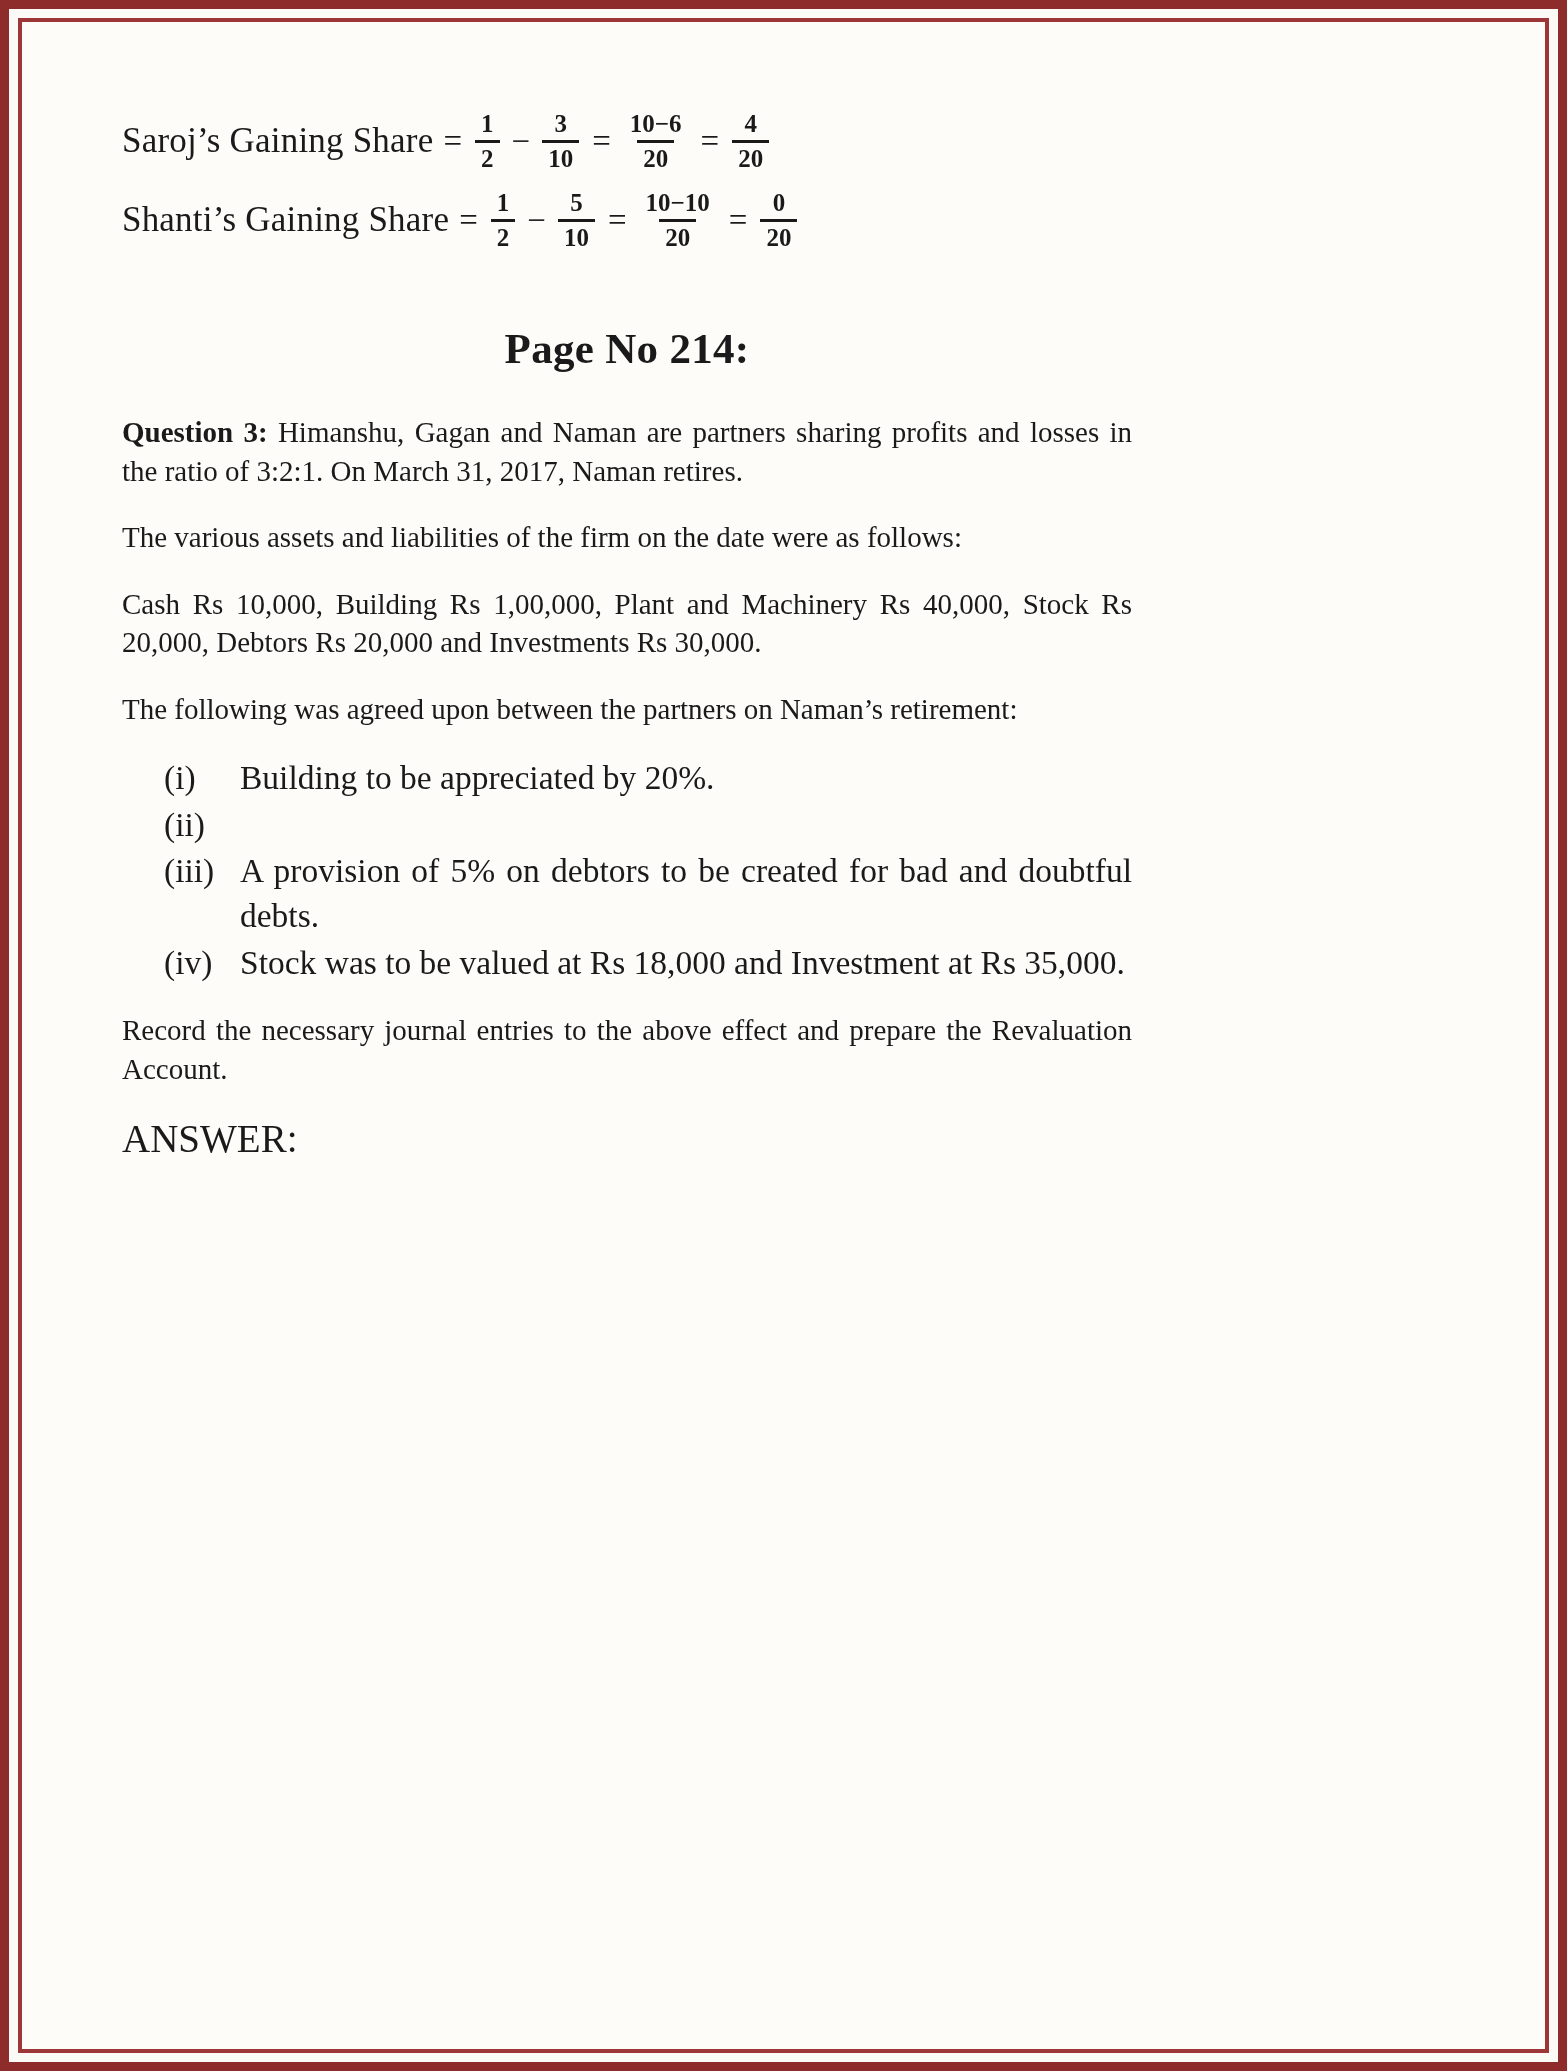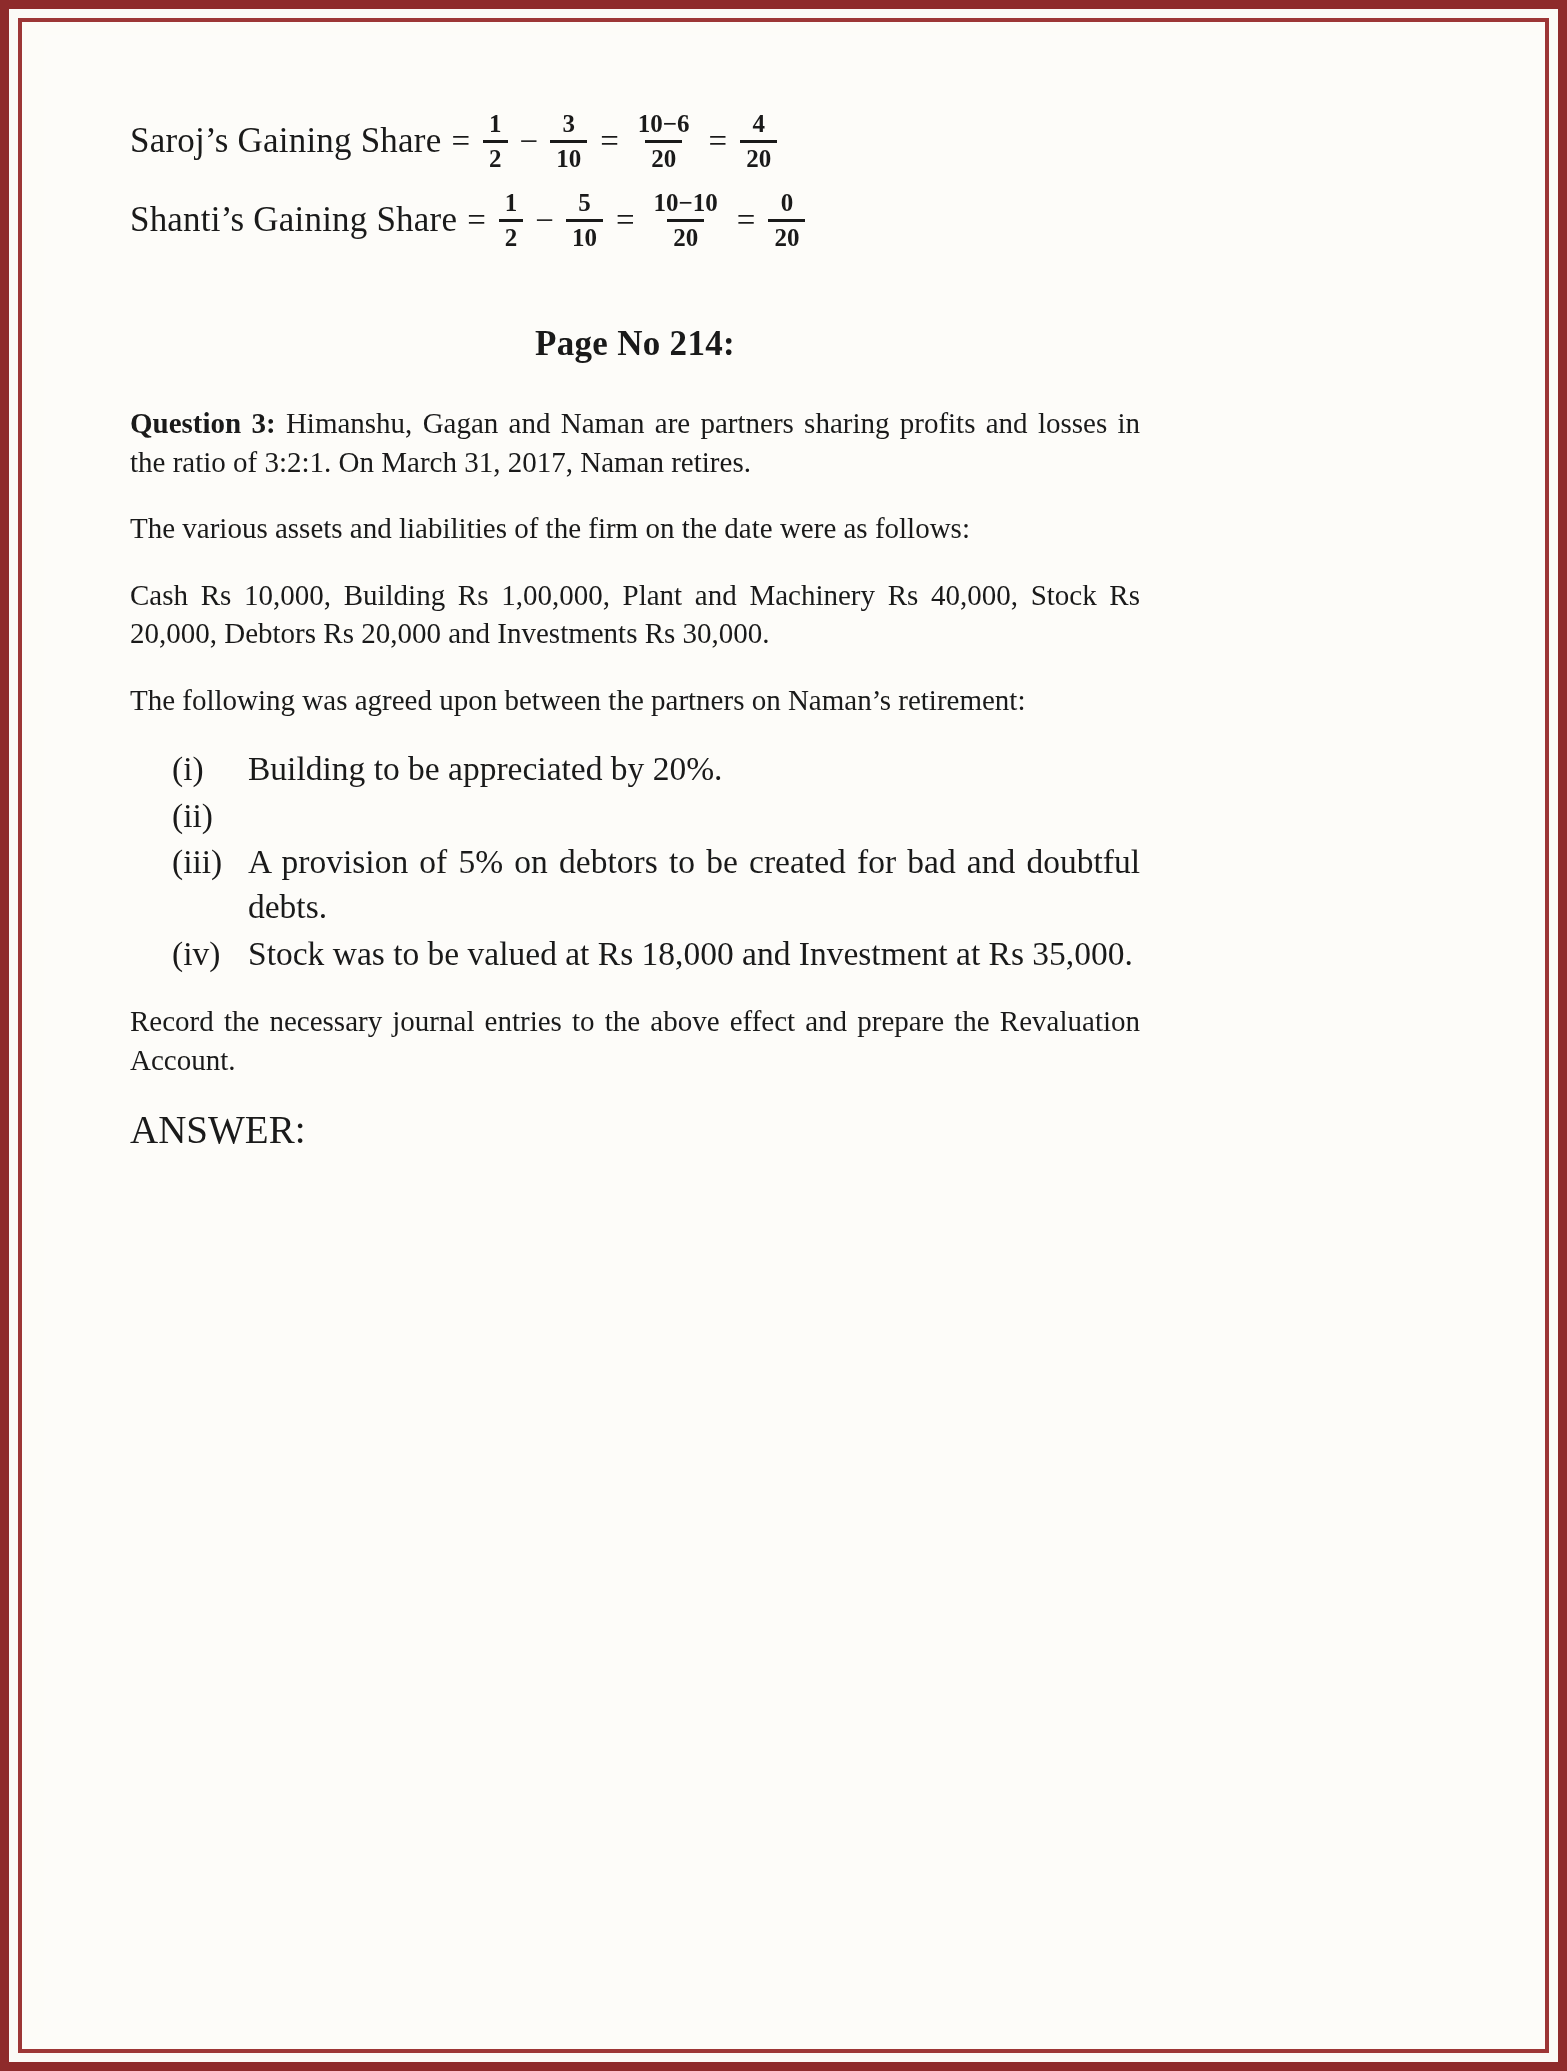--- a/index.html
+++ b/index.html
@@ -30,21 +30,21 @@
     position: absolute;
     left: 9px; top: 9px;
     width: calc(100% - 18px);
     height: calc(100% - 18px);
     box-sizing: border-box;
     border: 4px solid #9d3636;
     background: #fdfcf8;
   }
   .page-surface {
     position: absolute;
-    left: 22px; top: 13px;
+    left: 14px; top: 13px;
     width: calc(100% - 26px);
     height: calc(100% - 26px);
     box-sizing: border-box;
     background: #fdfcf9;
     overflow: hidden;
   }
 
   
   .content {
     position: absolute;
@@ -88,21 +88,21 @@
     padding: 0 6px 2px 6px;
   }
   .frac .den {
     padding: 2px 6px 0 6px;
     border-top: 3px solid #1a1a1a;
   }
 
   
   .page-heading {
     text-align: center;
-    font-size: 35px;
+    font-size: 43px;
     font-weight: bold;
     margin: 72px 0 40px 0;
     letter-spacing: 0.3px;
   }
   p.para {
     font-size: 29px;
     line-height: 1.33;
     margin: 0 0 28px 0;
     text-align: justify;
     text-justify: inter-word;

